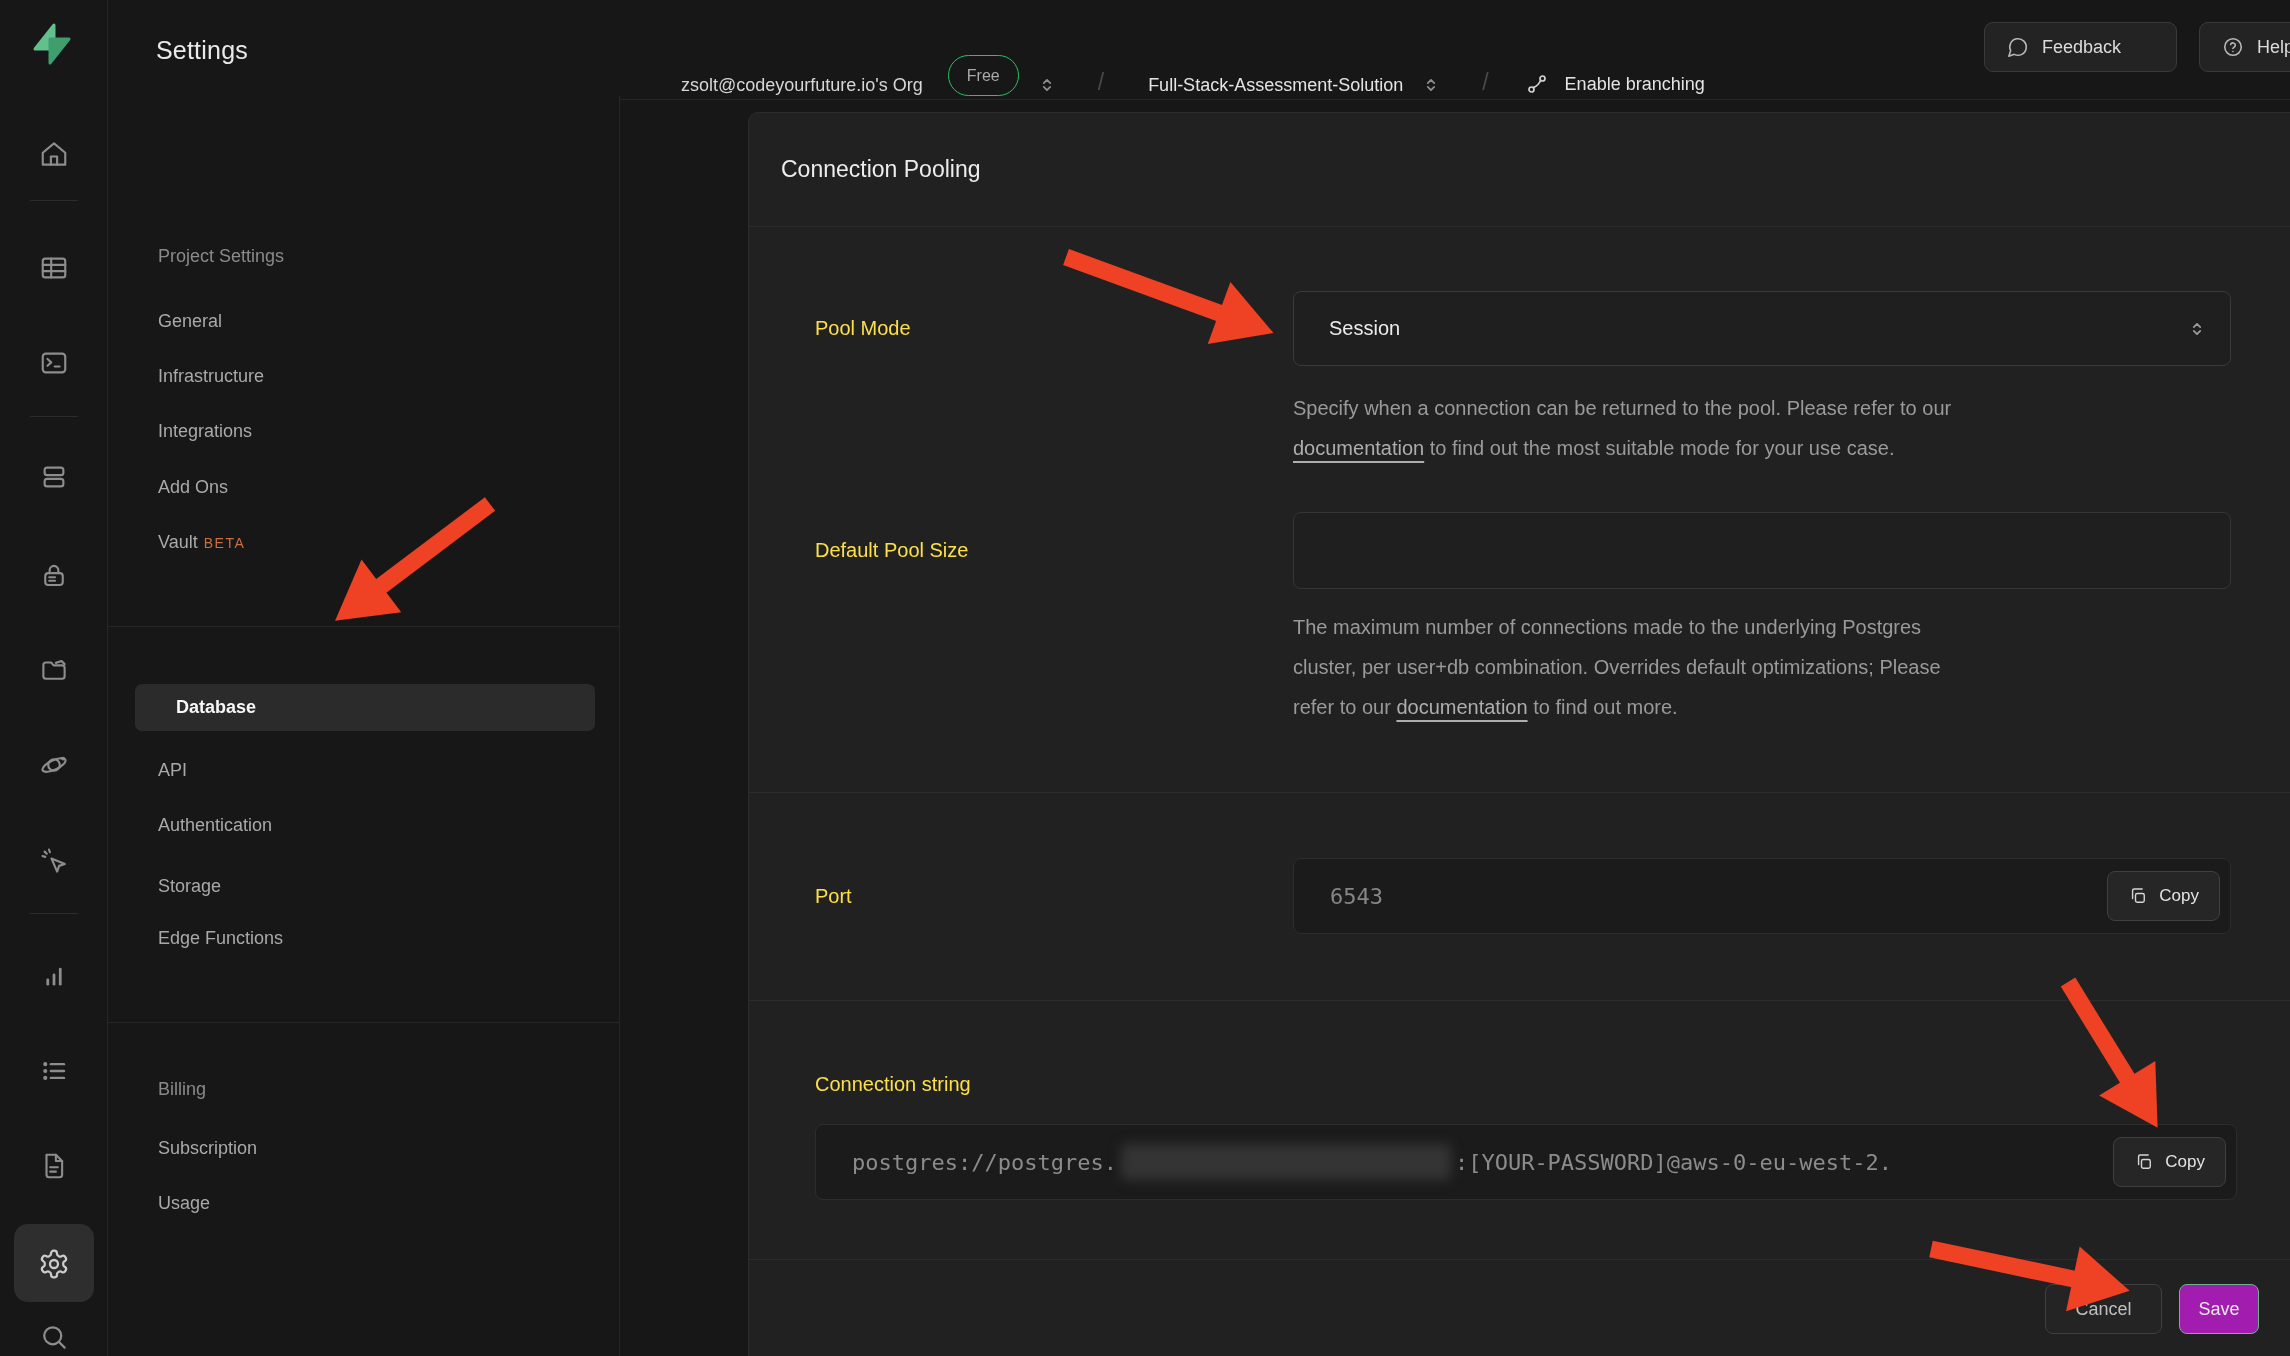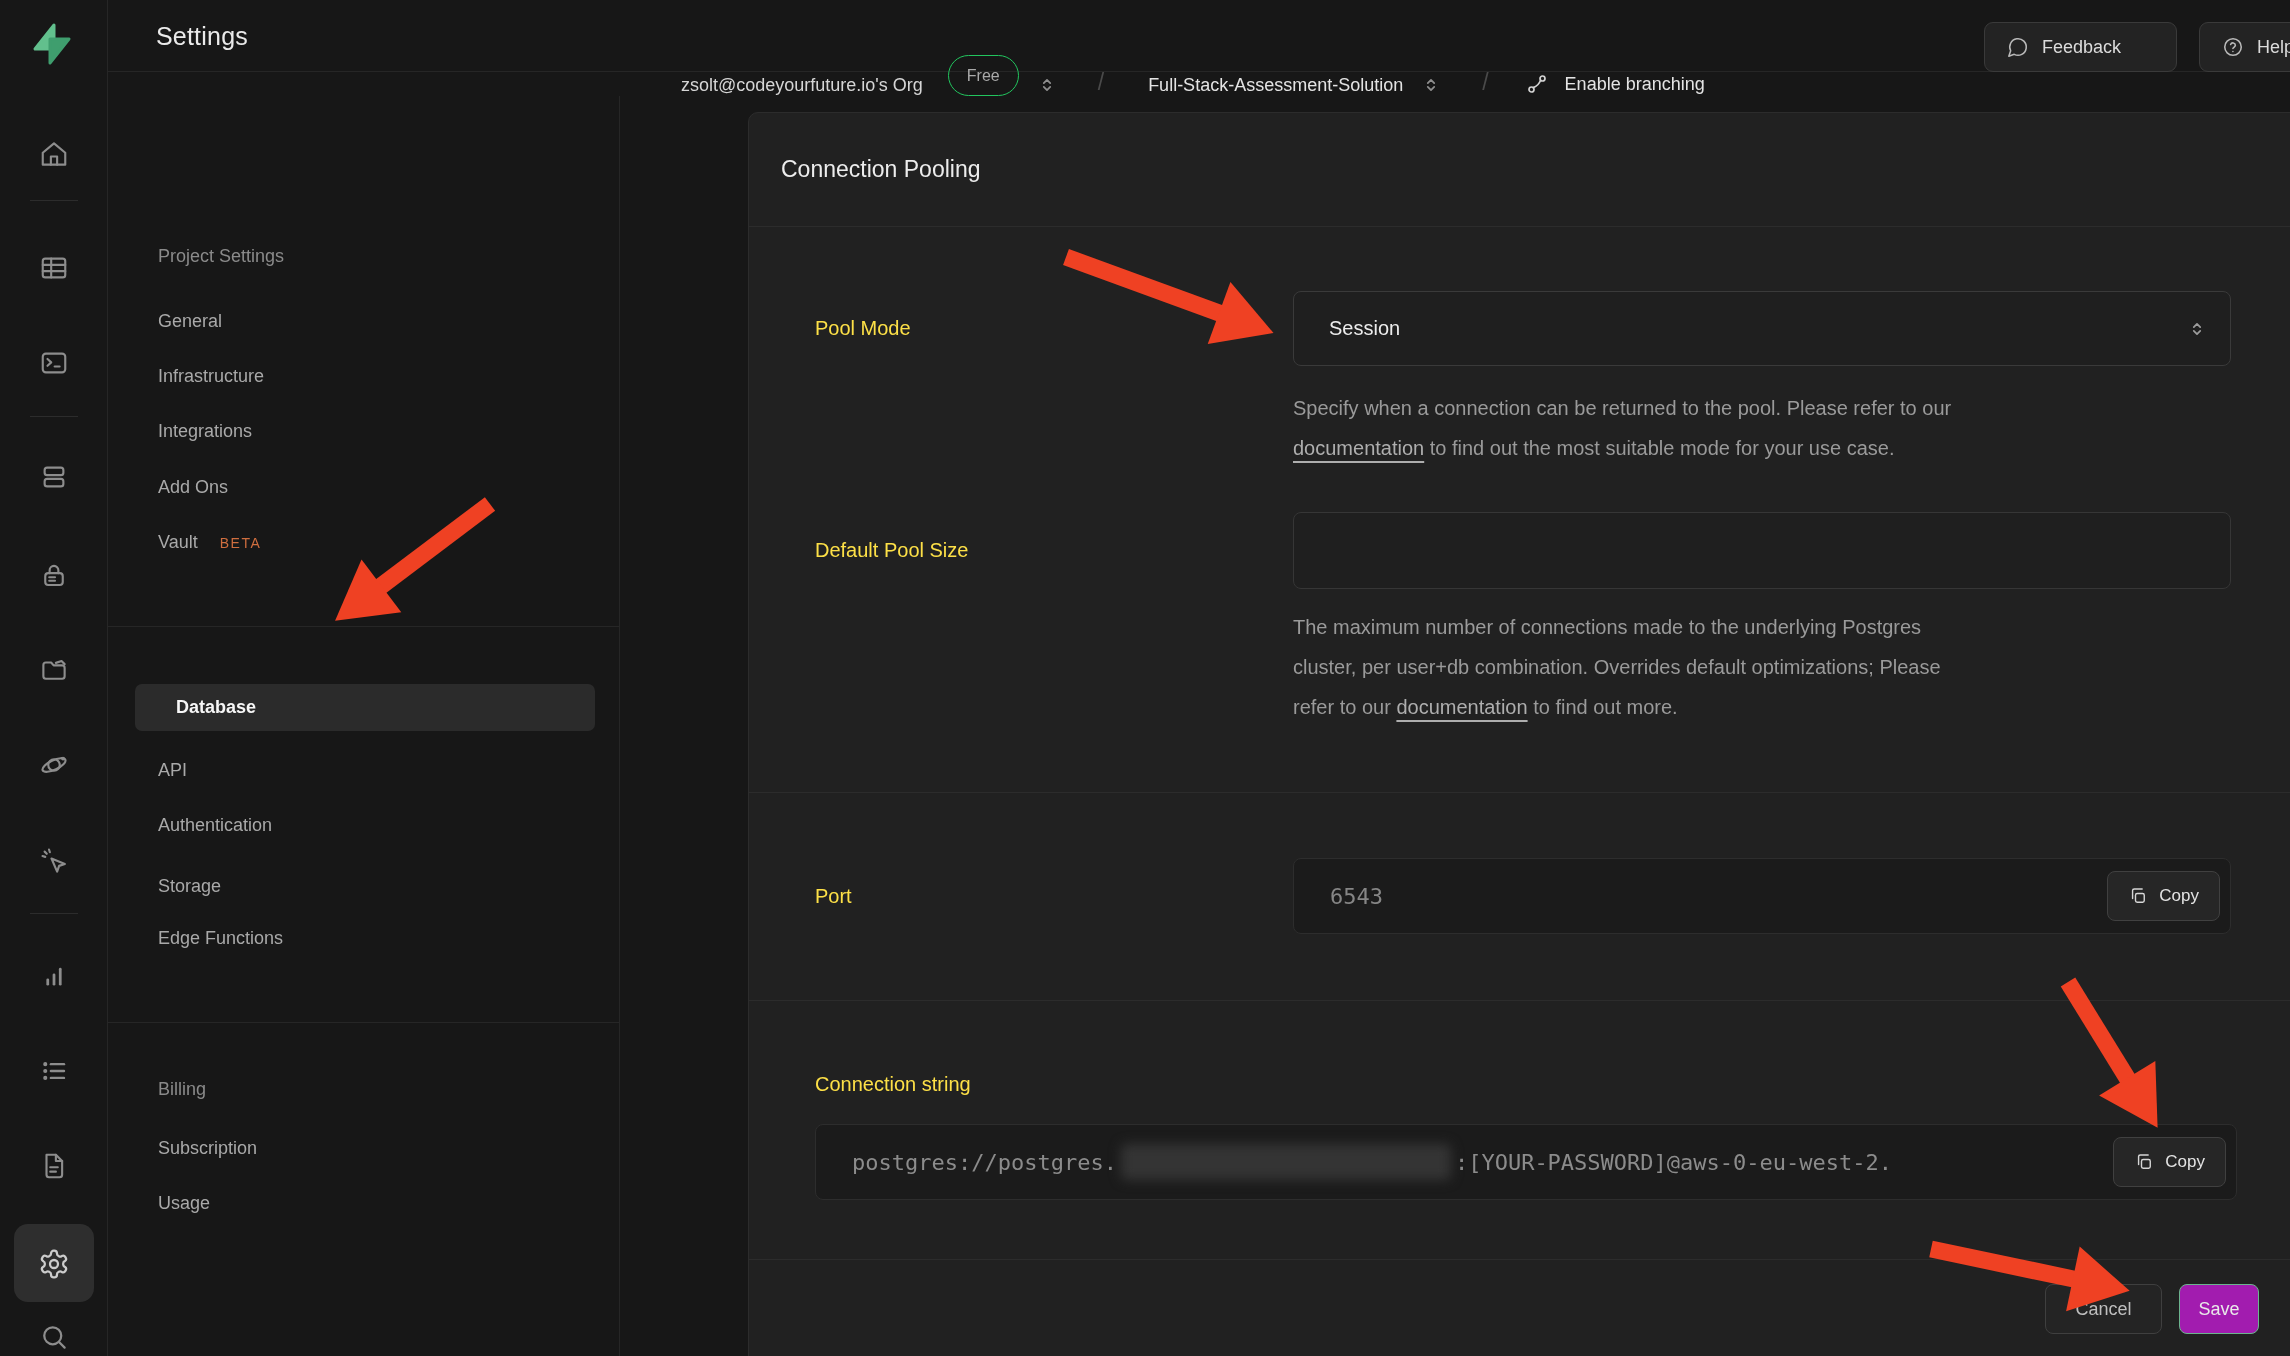--- a/index.html
+++ b/index.html
@@ -13,42 +13,42 @@
 
   
   .rail { position: absolute; left: 0; top: 0; bottom: 0; width: 108px; background: #171717; border-right: 1px solid #262626; z-index: 5; }
   .logo { position: absolute; left: 28px; top: 20px; }
   .rail-icon { position: absolute; left: 50%; transform: translateX(-50%); width: 34px; height: 34px; display: flex; align-items: center; justify-content: center; color: #8d8d8d; cursor: pointer; }
   .rail-divider { position: absolute; left: 30px; width: 48px; height: 1px; background: #2c2c2c; }
   .rail-active-box { position: absolute; left: 14px; top: 1224px; width: 80px; height: 78px; background: #2e2e2e; border-radius: 14px; }
   .rail-icon.active { color: #cccccc; }
 
   
-  .header { position: absolute; left: 108px; right: 0; top: 0; height: 72px; border-bottom: 1px solid #262626; background: #171717; }
+  .header { position: absolute; left: 108px; right: 0; top: 0; height: 100px; border-bottom: 1px solid #262626; background: #171717; }
   .header-title { position: absolute; left: 48px; top: 50%; transform: translateY(-50%); font-size: 25px; color: #eaeaea; letter-spacing: .2px; }
   .crumbs { position: absolute; left: 573px; top: 0; height: 96px; display: flex; align-items: flex-end; font-size: 18px; }
   .org-name { color: #d6d6d6; }
   .badge-free { margin-left: 25px; height: 41px; display: flex; align-items: center; padding: 0 18px; border: 1px solid #22c55e; border-radius: 21px; font-size: 16px; color: #a9a9a9; cursor: pointer; }
   .chev-updown { margin-left: 17px; color: #8f8f8f; cursor: pointer; }
   .crumb-sep { margin-left: 40px; color: #4a4a4a; font-size: 23px; font-weight: 300; }
   .project-name { margin-left: 44px; color: #e4e4e4; }
   .branch-wrap { margin-left: 36px; display: flex; align-items: center; gap: 16px; color: #e4e4e4; cursor: pointer; }
   .branch-wrap svg { color: #d2d2d2; }
   .btn-top { position: absolute; top: 22px; height: 50px; background: #232323; border: 1px solid #3a3a3a; border-radius: 9px; display: flex; align-items: center; gap: 13px; padding: 0 22px; font-size: 18px; color: #dcdcdc; cursor: pointer; }
   .btn-feedback { left: 1876px; width: 193px; }
   .btn-help { left: 2091px; width: 190px; }
   .btn-top .i { color: #b9b9b9; }
 
   
   .sidebar { position: absolute; left: 108px; top: 96px; bottom: 0; width: 512px; background: #171717; border-right: 1px solid #262626; }
   .snav-title { position: absolute; left: 50px; font-size: 18px; color: #8a8a8a; }
   .snav-item { position: absolute; left: 50px; font-size: 18px; color: #a9a9a9; cursor: pointer; white-space: nowrap; display: flex; align-items: center; }
   .snav-divider { position: absolute; left: 0; width: 512px; height: 1px; background: #262626; }
   .snav-selected { position: absolute; left: 27px; top: 588px; width: 460px; height: 47px; background: #2b2b2b; border-radius: 7px; display: flex; align-items: center; padding-left: 41px; font-size: 18px; font-weight: 700; color: #f7f7f7; cursor: pointer; }
-  .vault-badge { margin-left: 22px; font-size: 14px; letter-spacing: 1.5px; color: #cf6e3f; }
+  .vault-badge { margin-left: 6px; font-size: 14px; letter-spacing: 1.5px; color: #cf6e3f; }
 
   
   .panel { position: absolute; left: 748px; top: 112px; width: 1560px; height: 1310px; background: #212121; border: 1px solid #2c2c2c; border-radius: 10px 0 0 0; }
   .panel-h { height: 114px; border-bottom: 1px solid #2c2c2c; display: flex; align-items: center; padding-left: 32px; font-size: 23px; color: #ededed; }
   .frow { display: grid; grid-template-columns: 478px 938px; padding-left: 66px; align-items: center; }
   .flabel { font-size: 20px; color: #fde047; }
   .help { margin-left: 544px; width: 950px; margin-top: 22px; white-space: pre-line; font-size: 20px; line-height: 40px; color: #9a9a9a; }
   .help .link { text-decoration: underline; text-underline-offset: 6px; color: #aeaeae; cursor: pointer; }
   .sec-pool { padding-top: 64px; }
   .select-box { position: relative; height: 75px; background: #1f1f1f; border: 1px solid #3a3a3a; border-radius: 8px; display: flex; align-items: center; padding-left: 35px; font-size: 20px; color: #ececec; cursor: pointer; }

